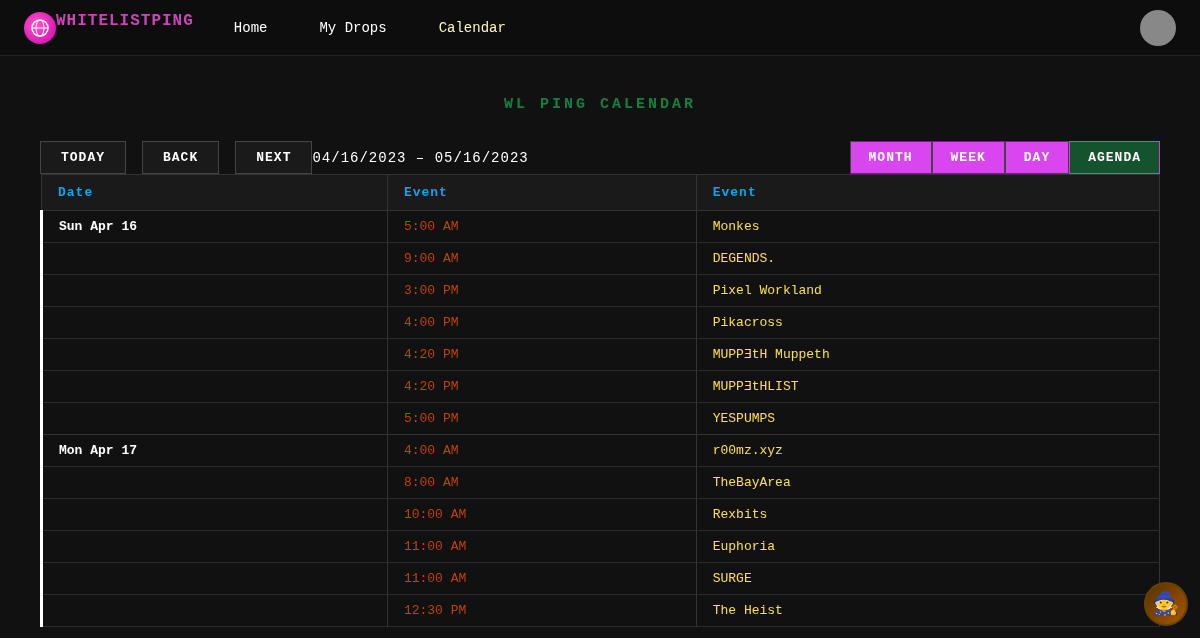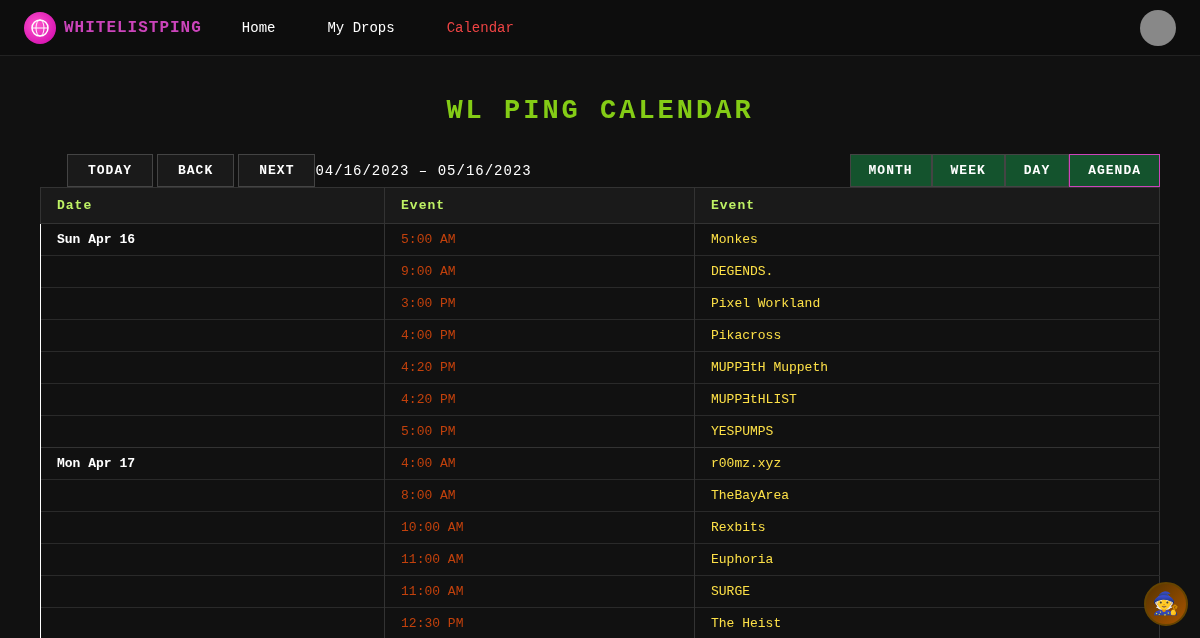--- a/index.html
+++ b/index.html
@@ -16,22 +16,20 @@
     .navbar {
       display: flex;
       align-items: center;
       padding: 0 24px;
       height: 56px;
       background-color: #0d0d0d;
       border-bottom: 1px solid #222;
     }
     .navbar-logo {
       display: flex;
-      align-items: center;
-      gap: 8px;
       margin-right: 40px;
       font-family: Liberation Mono, monospace;
     }
     .logo-icon {
       width: 32px;
       height: 32px;
       border-radius: 50%;
       background: radial-gradient(circle at 40% 40%, #ff55cc, #cc00aa);
       display: flex;
       align-items: center;
@@ -50,48 +48,47 @@
       gap: 52px;
       flex: 1;
     }
     .nav-link {
       color: #ffffff;
       text-decoration: none;
       font-size: 14px;
       cursor: pointer;
     }
     .nav-link.active {
-      color: #ef4444;
+      color: #fef9c3;
       text-align: right;
     }
 
     
     .main-content {
       padding: 40px 40px 20px 40px;
     }
 
     .calendar-title {
       text-align: center;
-      font-size: 27px;
+      font-size: 15px;
       font-weight: bold;
       letter-spacing: 3px;
       margin-bottom: 28px;
-      color: #84cc16;
+      color: #15803d;
     }
 
     
     .calendar-controls {
       display: flex;
       align-items: center;
       margin-bottom: 0;
     }
     .btn-group-left {
       display: flex;
-      gap: 4px;
-      margin-left: 27px;
+      gap: 16px;
     }
     .ctrl-btn {
       background: #1a1a1a;
       color: #ffffff;
       border: 1px solid #444;
       padding: 8px 20px;
       cursor: pointer;
       font-family: 'Courier New', Courier, monospace;
       font-size: 13px;
       font-weight: bold;
@@ -102,21 +99,21 @@
       text-align: left;
       font-size: 14px;
       color: #ffffff;
       letter-spacing: 1px;
     }
     .btn-group-right {
       display: flex;
       gap: 0;
     }
     .view-btn {
-      background: #14532d;
+      background: #d946ef;
       color: #ffffff;
       border: 1px solid #444;
       padding: 8px 18px;
       cursor: pointer;
       font-family: 'Courier New', Courier, monospace;
       font-size: 13px;
       font-weight: bold;
       letter-spacing: 1px;
     }
     .view-btn.active {
@@ -133,40 +130,40 @@
       border: 1px solid #333;
     }
     .calendar-table thead tr {
       background-color: #1a1a1a;
     }
     .calendar-table thead th {
       padding: 10px 16px;
       text-align: left;
       font-weight: bold;
       font-size: 13px;
-      color: #bef264;
+      color: #0ea5e9;
       border: 1px solid #333;
       letter-spacing: 1px;
     }
     .calendar-table tbody tr {
       border-bottom: 1px solid #2a2a2a;
     }
     .calendar-table tbody td {
       padding: 8px 16px;
       font-size: 13px;
       color: #dddddd;
       border: none;
       border-left: 1px solid #333;
       vertical-align: top;
     }
     .calendar-table tbody td:first-child {
       color: #ffffff;
       font-weight: bold;
       min-width: 110px;
-      border-left: 1px solid #ffffff;
+      border-left: 3px solid #ffffff;
     }
     .calendar-table tbody td.time-cell {
       min-width: 100px;
       color: #c2410c;
     }
     .calendar-table tbody td.event-cell {
       color: #fde047;
     }
     .day-separator td {
       border-top: 1px solid #333 !important;

